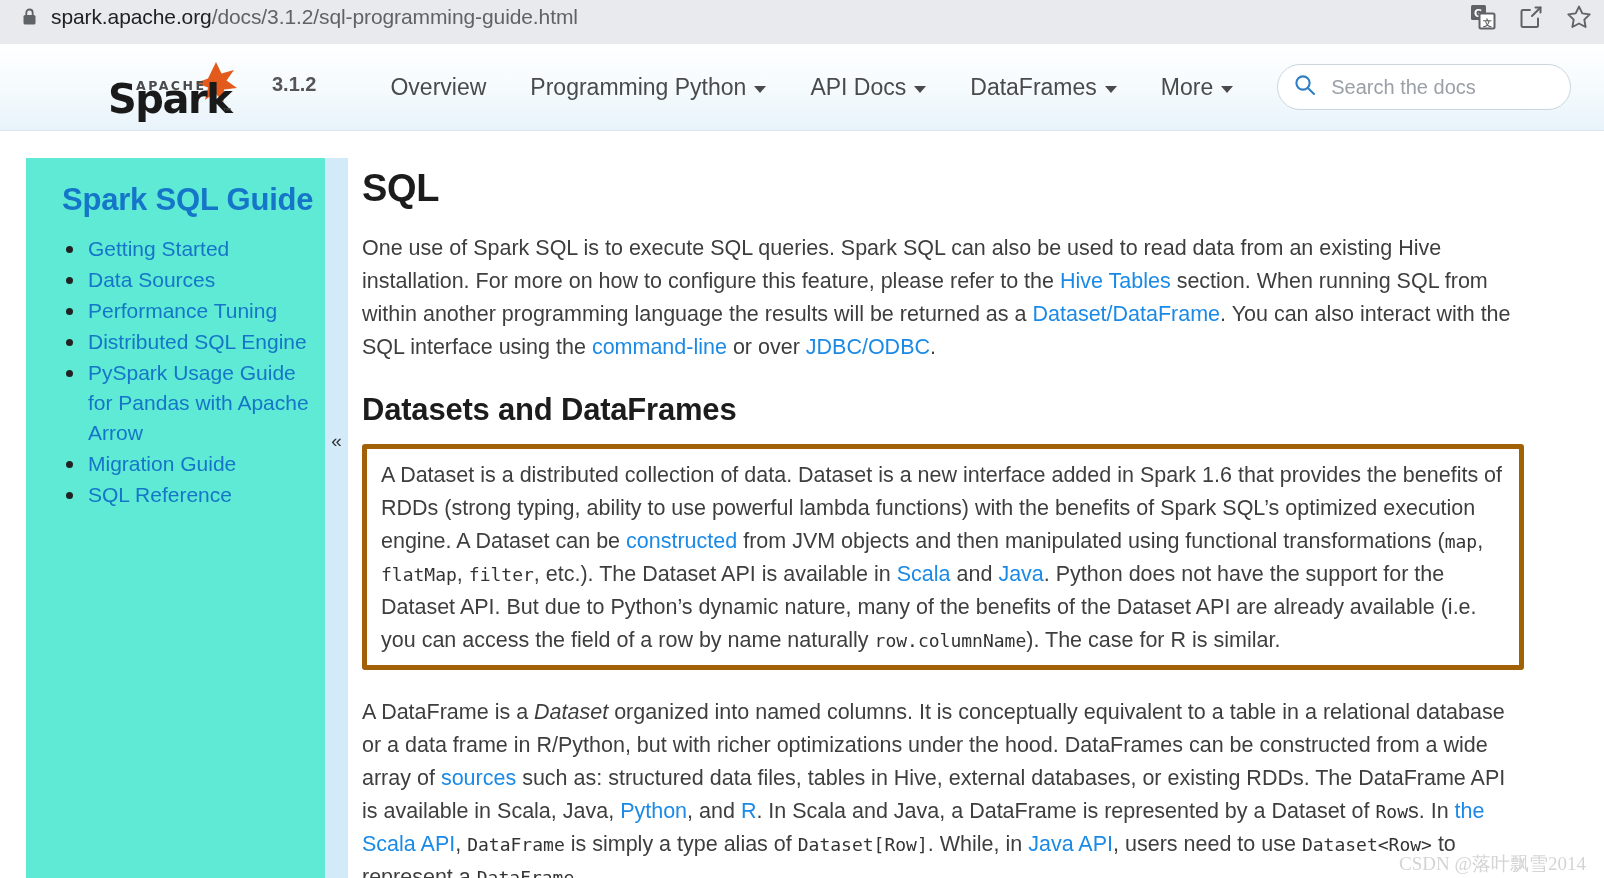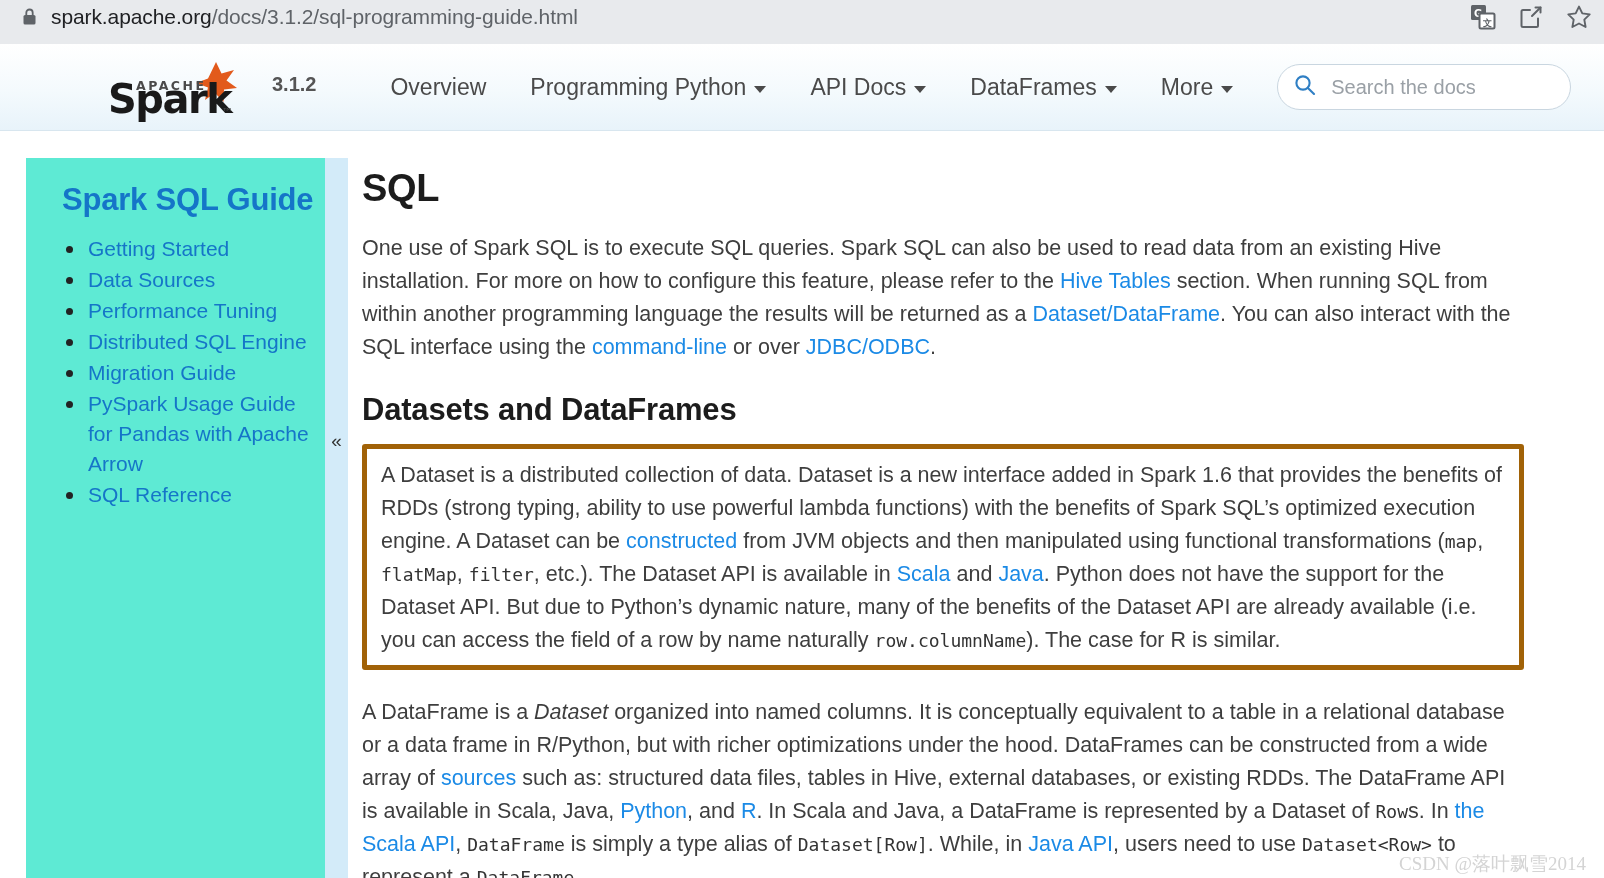--- a/index.html
+++ b/index.html
@@ -323,22 +323,22 @@
 
 <div class="page">
 
   <div class="sidebar">
     <div class="sidebar-title">Spark SQL Guide</div>
     <ul class="sidebar-list">
       <li>Getting Started</li>
       <li>Data Sources</li>
       <li>Performance Tuning</li>
       <li>Distributed SQL Engine</li>
+      <li>PySpark Usage Guide for Pandas with Apache Arrow</li>
       <li>Migration Guide</li>
-      <li>PySpark Usage Guide for Pandas with Apache Arrow</li>
       <li>SQL Reference</li>
     </ul>
   </div>
   <div class="sidebar-strip"></div>
   <div class="collapse-handle">«</div>
 
   <div class="content">
 
     <h1 class="doc-title">SQL</h1>
 

